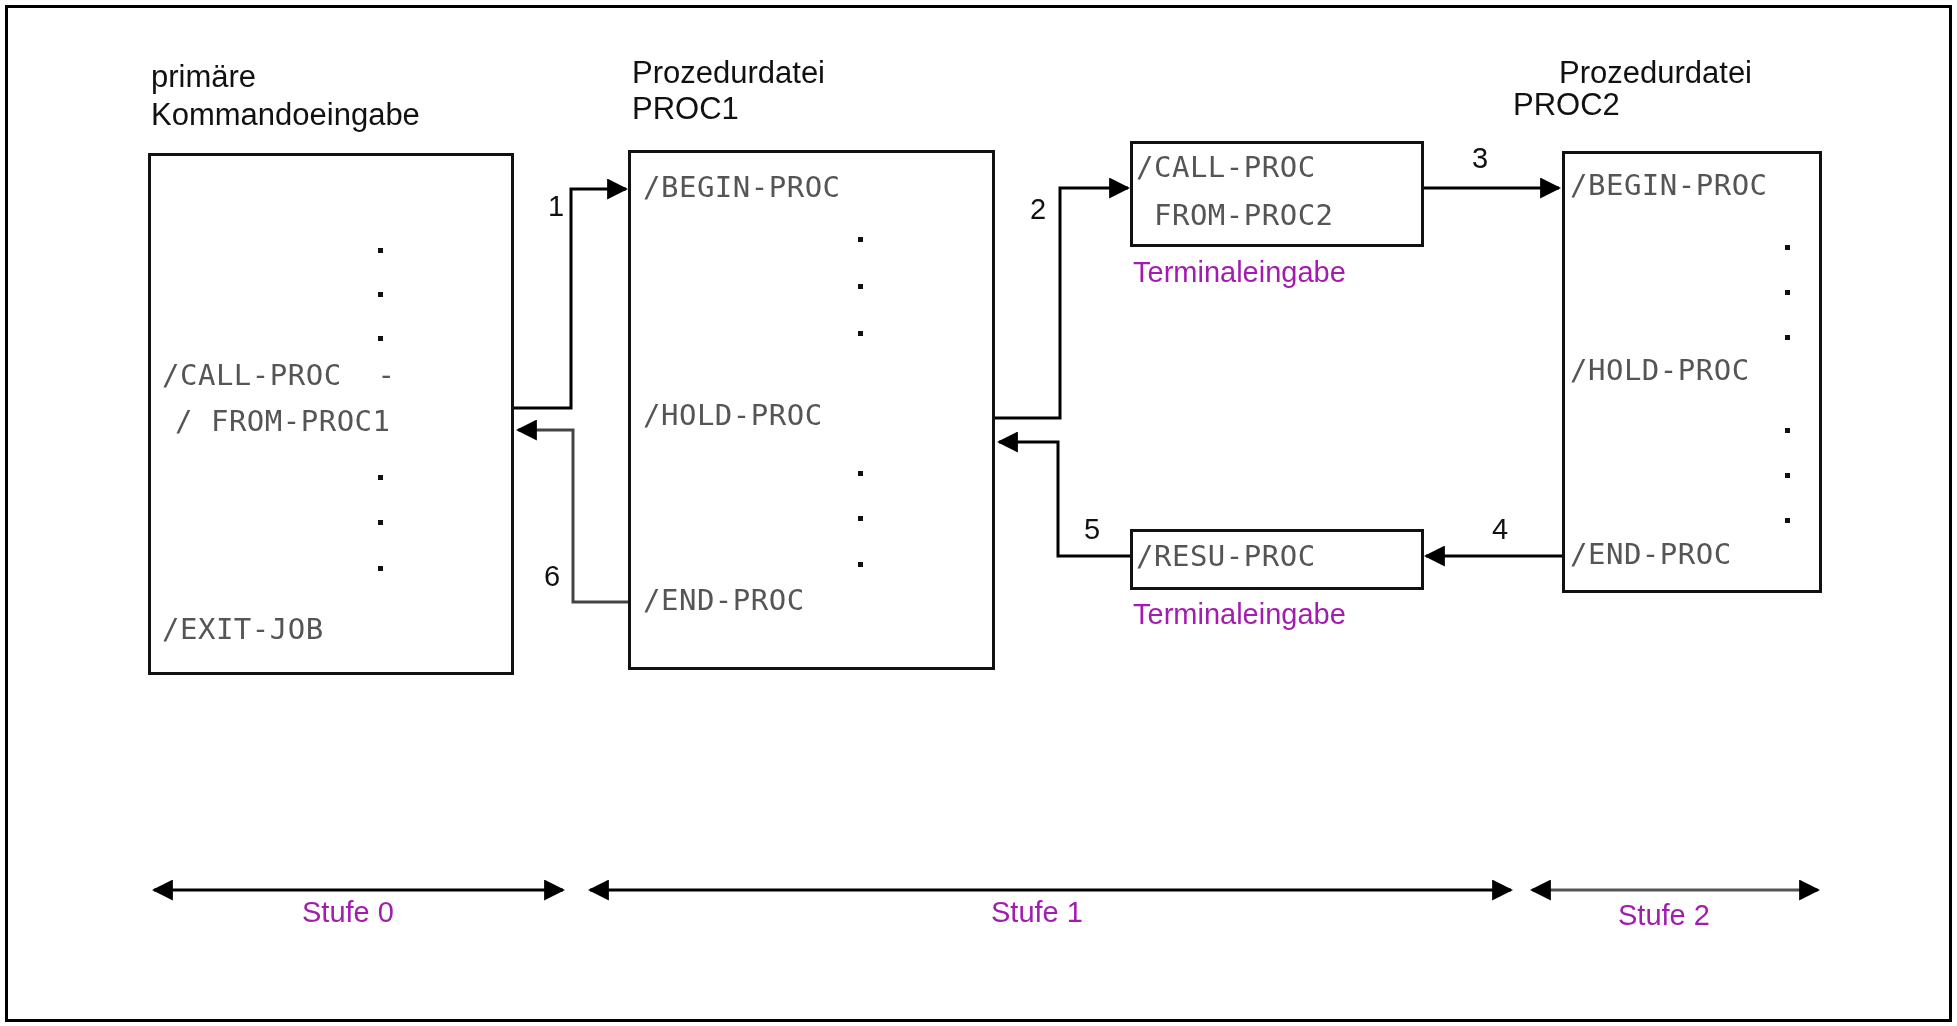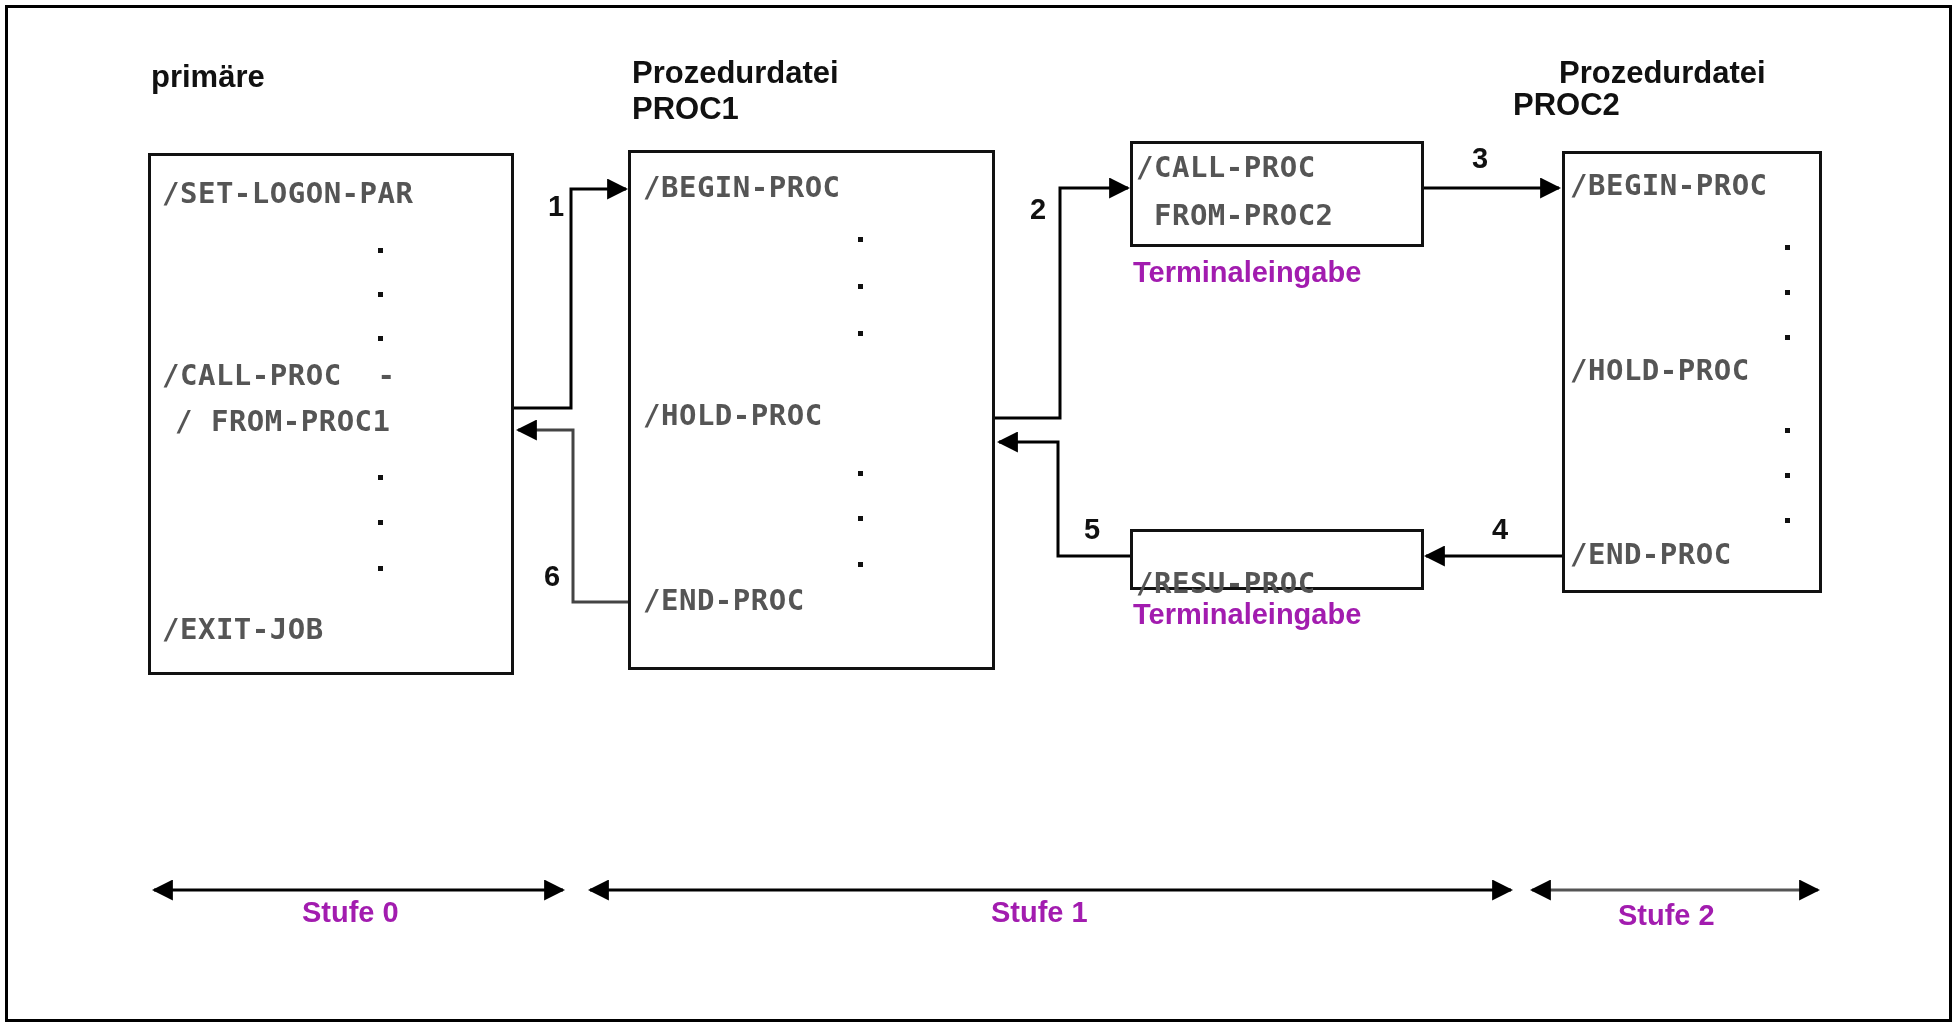--- a/index.html
+++ b/index.html
@@ -1,35 +1,35 @@
 <!DOCTYPE html>
 <html><head>
 <meta charset="utf-8">
 <style>
   html,body{margin:0;padding:0;background:#fff;}
   body{width:1957px;height:1026px;position:relative;overflow:hidden;}
-  #canvas{position:absolute;left:0;top:0;width:1623px;height:1026px;font-weight:bold;}
+  #canvas{position:absolute;left:0;top:0;width:1623px;height:1026px;}
   .frame{position:absolute;left:5px;top:5px;width:1941px;height:1011px;border:3px solid #000;box-sizing:content-box;}
   .title{position:absolute;font-family:"Liberation Sans",sans-serif;font-size:31px;line-height:30px;color:#111;white-space:nowrap;}
   .box{position:absolute;border:3px solid #111;box-sizing:border-box;background:#fff;}
   .mono{position:absolute;font-family:"DejaVu Sans Mono","Liberation Mono",monospace;font-size:29px;color:#555;white-space:pre;letter-spacing:0.5px;}
   .dot{position:absolute;width:5px;height:5px;background:#111;}
   .lbl{position:absolute;font-family:"Liberation Sans",sans-serif;font-size:29px;color:#a21caf;white-space:nowrap;}
   .num{position:absolute;font-family:"Liberation Sans",sans-serif;font-size:29px;color:#111;}
   svg{position:absolute;left:0;top:0;}
 </style>
 </head>
 <body>
 
 <div id="canvas">
   <div class="frame"></div>
 
   <div class="title" style="left:151px;top:62px;">primäre</div>
+  <div class="title" style="left:151px;top:100px;">Kommandoeingabe</div>
   <div class="box" style="left:148px;top:153px;width:366px;height:522px;"></div>
-  <div class="mono" style="left:162px;top:176px;">/SET-LOGON-PAR</div>
   <div class="dot" style="left:378px;top:248px;"></div>
   <div class="dot" style="left:378px;top:292px;"></div>
   <div class="dot" style="left:378px;top:336px;"></div>
   <div class="mono" style="left:162px;top:358px;">/CALL-PROC  -</div>
   <div class="mono" style="left:162px;top:404px;margin-left:13px;">/ FROM-PROC1</div>
   <div class="dot" style="left:378px;top:475px;"></div>
   <div class="dot" style="left:378px;top:520px;"></div>
   <div class="dot" style="left:378px;top:566px;"></div>
   <div class="mono" style="left:162px;top:588px;margin-top:24px;">/EXIT-JOB</div>
 
@@ -45,21 +45,21 @@
   <div class="dot" style="left:858px;top:516px;"></div>
   <div class="dot" style="left:858px;top:562px;"></div>
   <div class="mono" style="left:643px;top:583px;">/END-PROC</div>
 
   <div class="box" style="left:1130px;top:141px;width:294px;height:106px;"></div>
   <div class="mono" style="left:1136px;top:150px;">/CALL-PROC</div>
   <div class="mono" style="left:1136px;top:198px;"> FROM-PROC2</div>
   <div class="lbl" style="left:1133px;top:256px;">Terminaleingabe</div>
 
   <div class="box" style="left:1130px;top:529px;width:294px;height:61px;"></div>
-  <div class="mono" style="left:1136px;top:539px;margin-top:27px;">/RESU-PROC</div>
+  <div class="mono" style="left:1136px;top:539px;">/RESU-PROC</div>
   <div class="lbl" style="left:1133px;top:598px;">Terminaleingabe</div>
 
   <div class="title" style="left:1559px;top:58px;">Prozedurdatei</div>
   <div class="title" style="left:1513px;top:90px;">PROC2</div>
   <div class="box" style="left:1562px;top:151px;width:260px;height:442px;"></div>
   <div class="mono" style="left:1570px;top:168px;">/BEGIN-PROC</div>
   <div class="dot" style="left:1785px;top:245px;"></div>
   <div class="dot" style="left:1785px;top:290px;"></div>
   <div class="dot" style="left:1785px;top:335px;"></div>
   <div class="mono" style="left:1570px;top:353px;">/HOLD-PROC</div>

